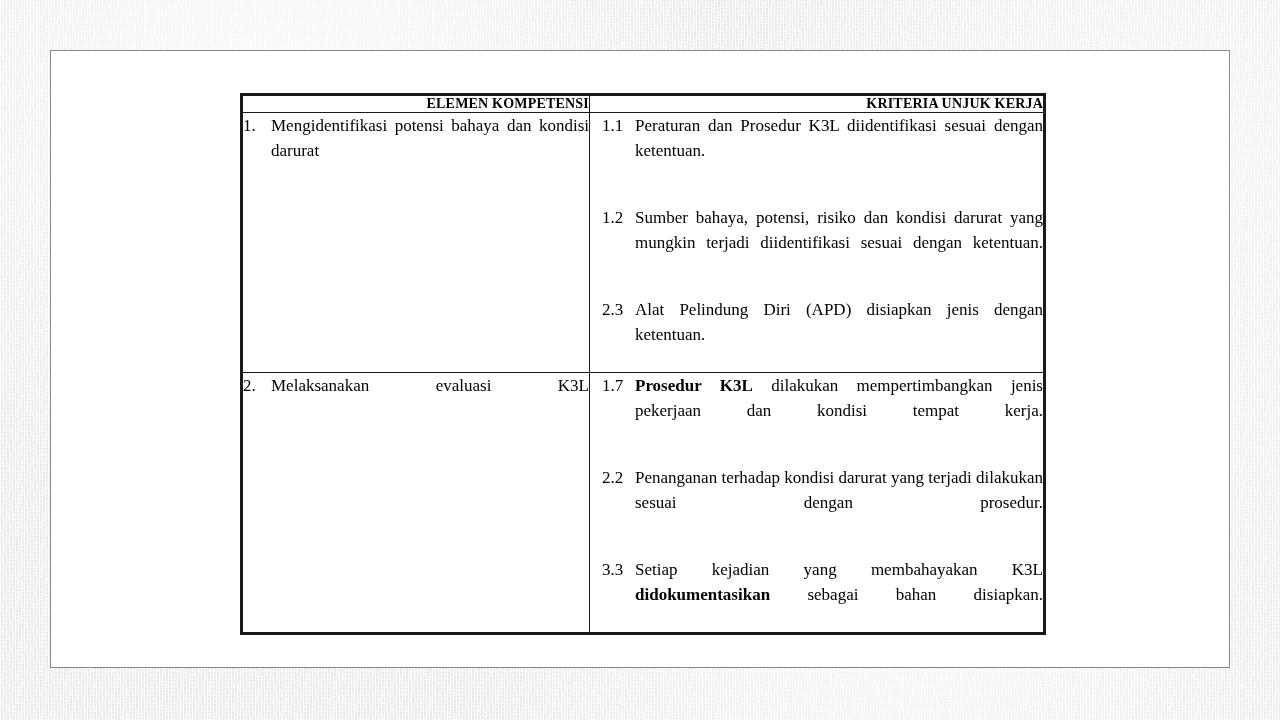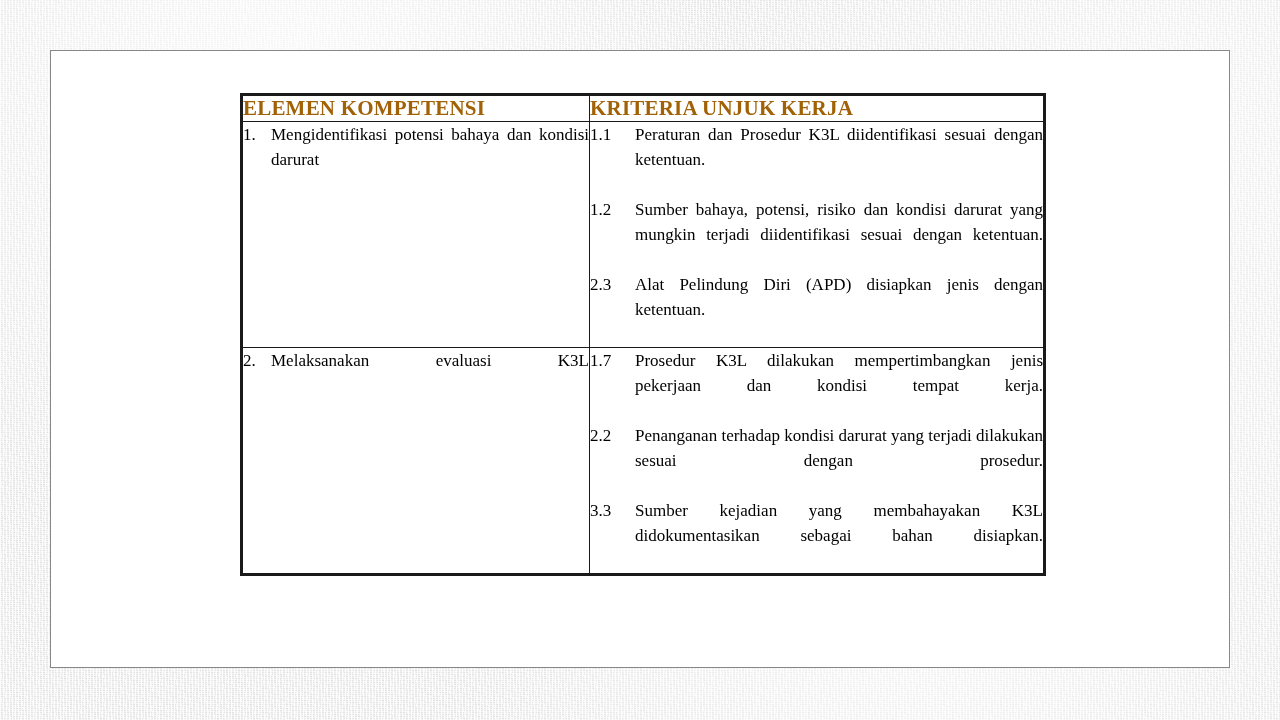--- a/index.html
+++ b/index.html
@@ -58,60 +58,60 @@
 
   #competency-table th,
   #competency-table td {
     border: 1px solid #1a1a1a;
     vertical-align: top;
     padding: 0;
     background: #ffffff;
   }
 
   thead th {
-    text-align: left;
+    text-align: right;
     font-weight: bold;
-    font-size: 21px;
+    font-size: 14px;
     letter-spacing: 0.2px;
     padding: 9px 6px 10px 6px;
     border-bottom: 3px solid #1a1a1a;
-    color: #a16207;
+    color: #000000;
   }
 
   tbody td {
     font-size: 17px;
     line-height: 25px;
     color: #000;
     padding: 7px 9px 9px 9px;
   }
   tbody tr.row-sep > td { border-top: 2px solid #1a1a1a; }
 
   
   .entry {
     display: flex;
     align-items: flex-start;
   }
-  .entry + .entry { margin-top: 0; }
+  .entry + .entry { margin-top: 17px; }
   .entry .num {
     flex: 0 0 auto;
     white-space: nowrap;
   }
   .entry .txt {
     flex: 1 1 auto;
     text-align: justify;
     text-justify: inter-word;
     hyphens: none;
   }
   
   .col-elemen .entry .num { width: 26px; }
   .col-elemen .entry .txt { padding-left: 2px; }
   
-  .col-kriteria .entry .num { width: 45px; }
+  .col-kriteria .entry .num { width: 45px; text-align: center; }
 
-  .entry .txt b { font-weight: normal; }
+  .entry .txt b { font-weight: bold; }
 
   
   .entry .txt::after {
     content: "";
     display: inline-block;
     width: 100%;
   }
 </style>
 </head>
 <body>
@@ -176,21 +176,21 @@
             <span class="txt"><b>Prosedur K3L</b><span> dilakukan mempertimbangkan jenis pekerjaan dan kondisi tempat kerja.</span></span>
           </div>
 
           <div class="entry">
             <span class="num">2.2</span>
             <span class="txt">Penanganan terhadap kondisi darurat yang terjadi dilakukan sesuai dengan prosedur.</span>
           </div>
 
           <div class="entry">
             <span class="num">3.3</span>
-            <span class="txt"><span>Sumber kejadian yang membahayakan K3L </span><b>didokumentasikan</b><span> sebagai bahan disiapkan.</span></span>
+            <span class="txt"><span>Setiap kejadian yang membahayakan K3L </span><b>didokumentasikan</b><span> sebagai bahan disiapkan.</span></span>
           </div>
 
         </td>
       </tr>
 
     </tbody>
   </table>
 
 </div>
 

